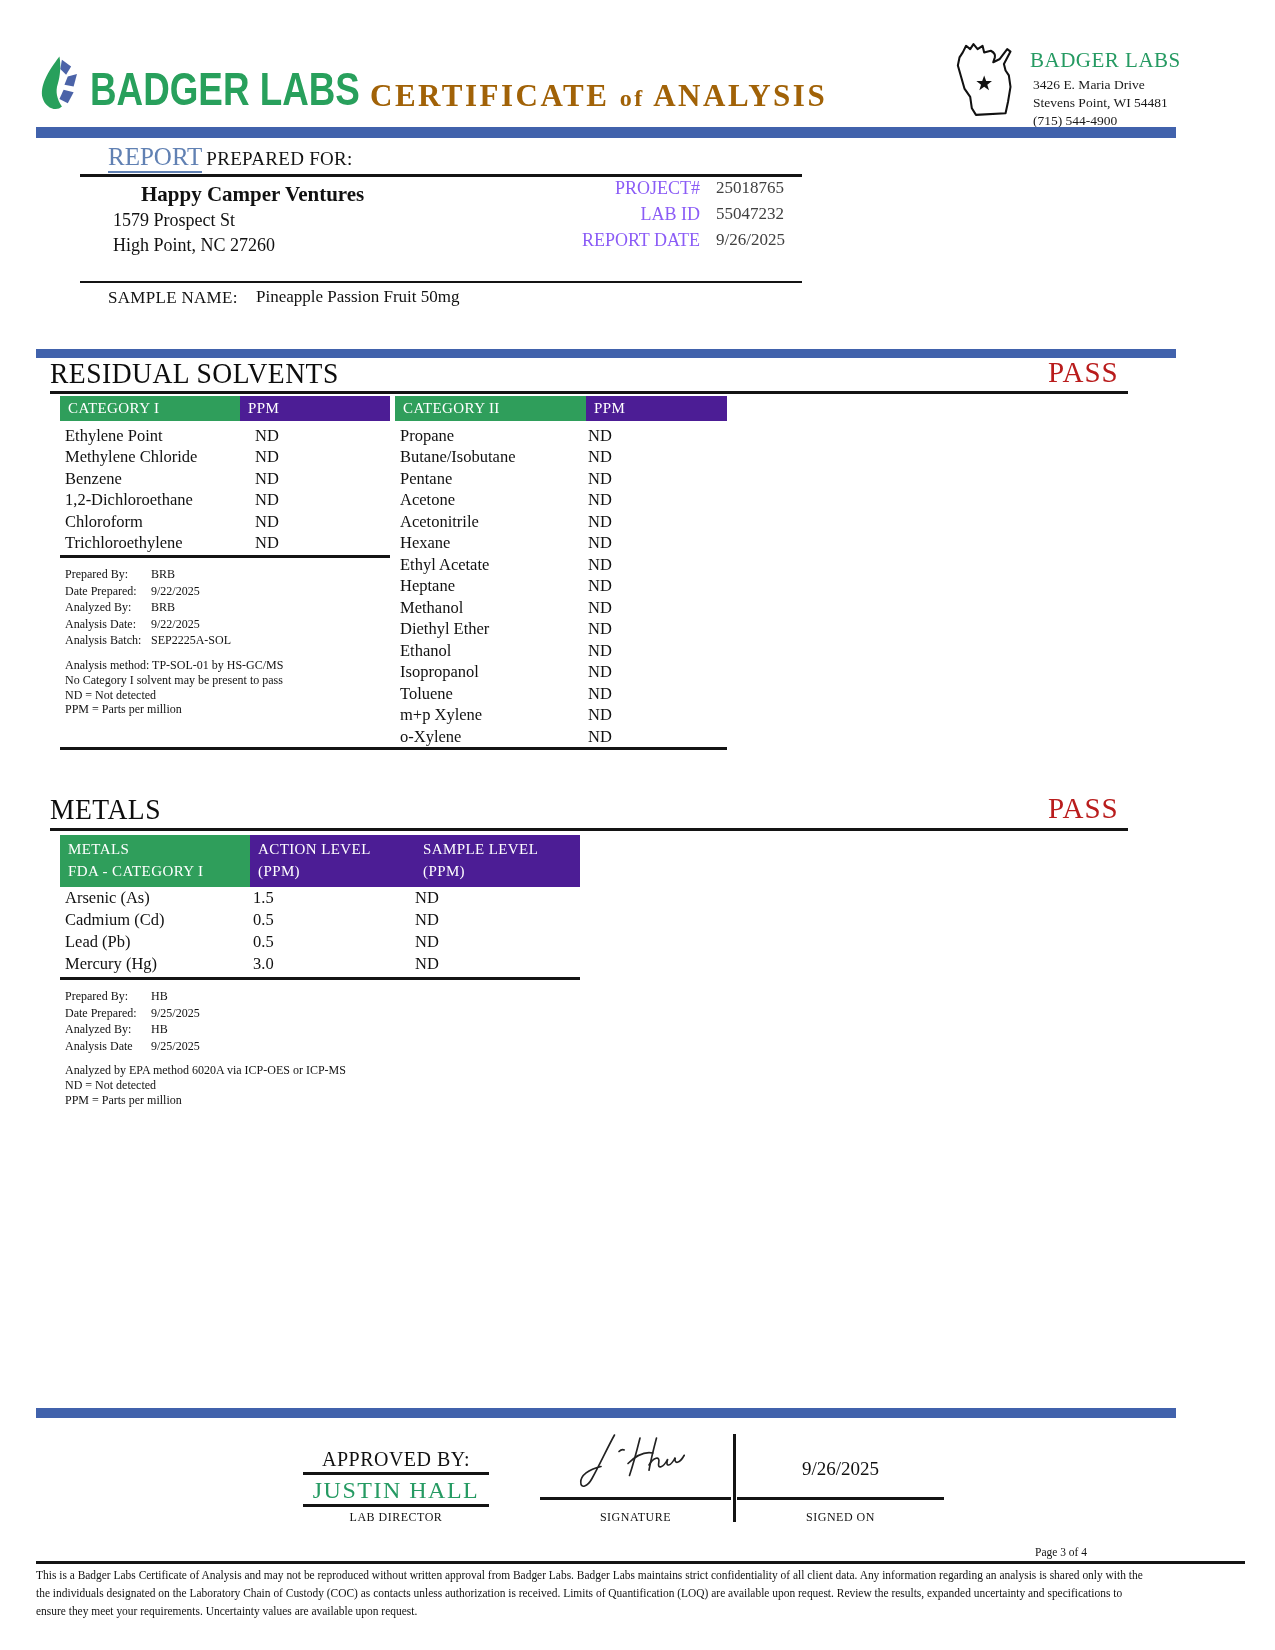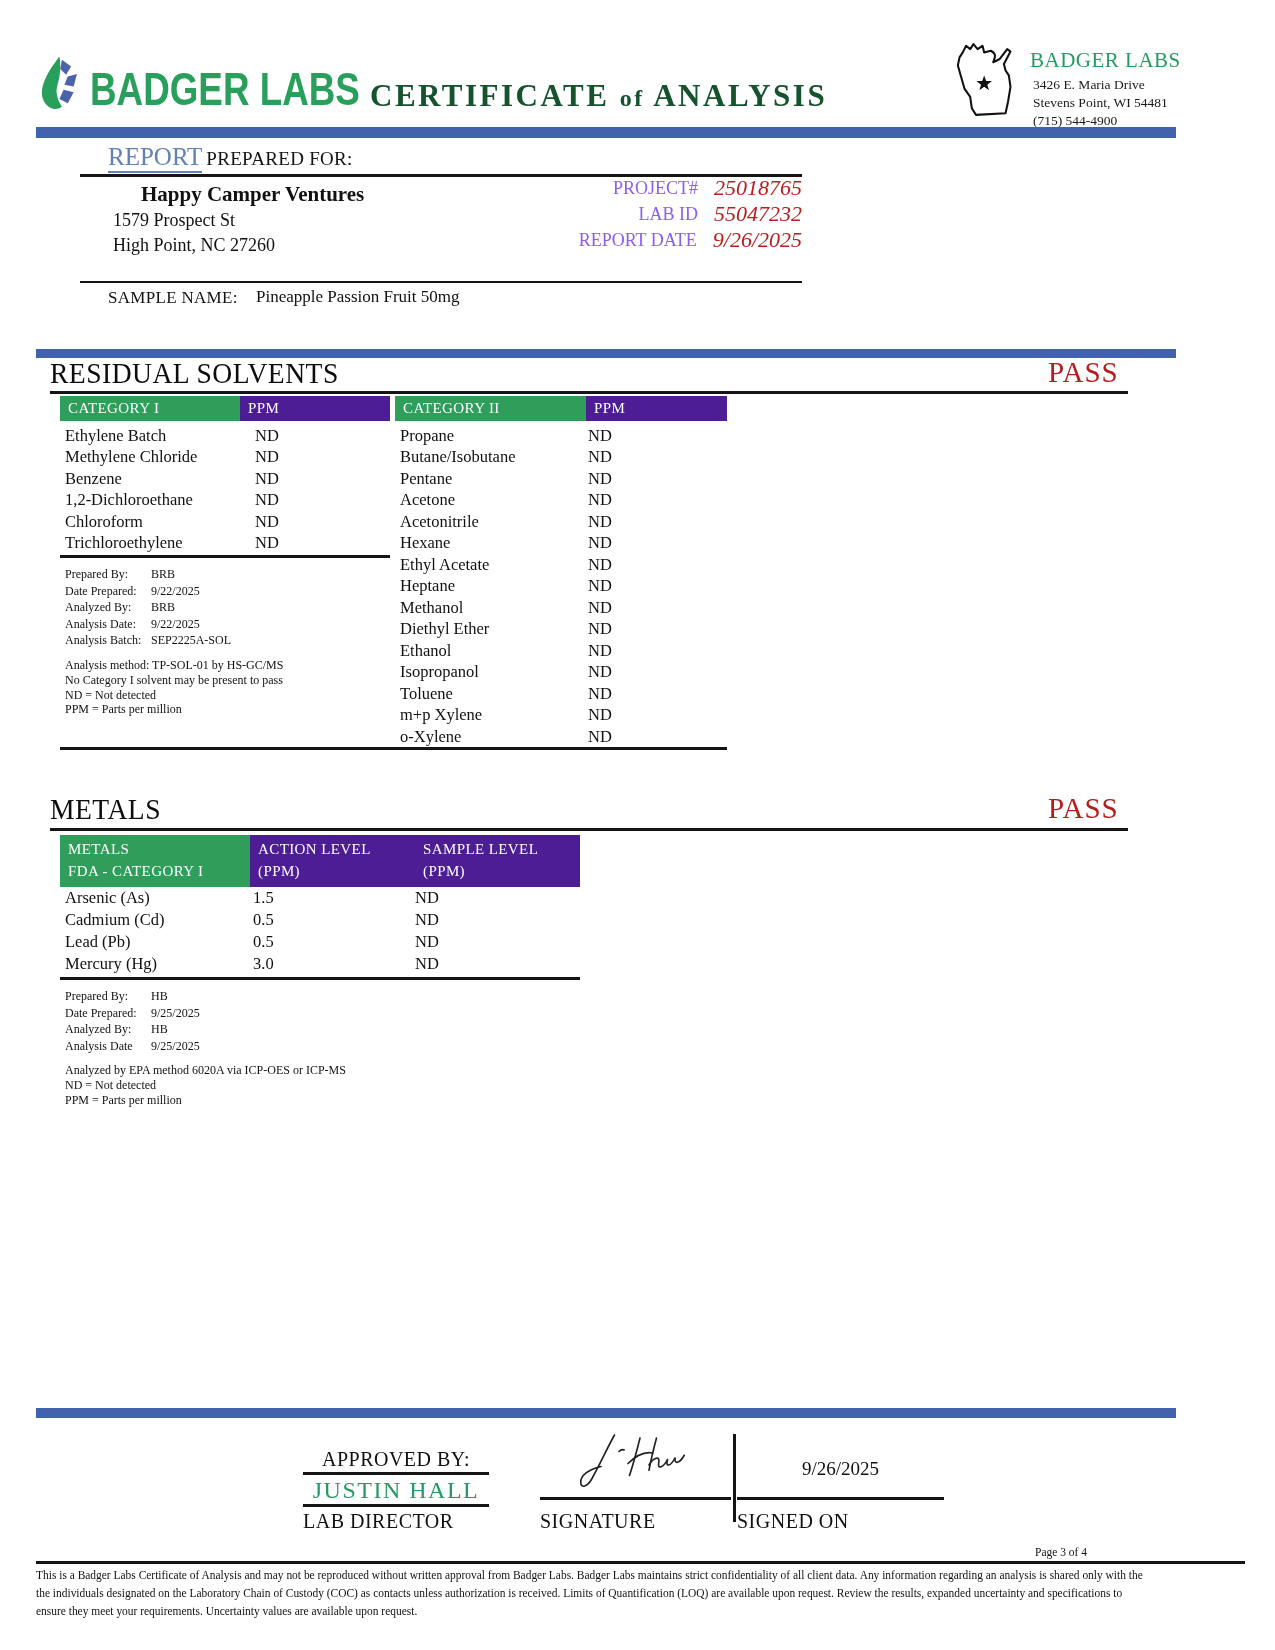--- a/index.html
+++ b/index.html
@@ -4,53 +4,53 @@
 <style>
   html,body{margin:0;padding:0;background:#ffffff;}
   .page{position:relative;width:1275px;height:1650px;background:#fff;
         font-family:"Liberation Serif",serif;color:#111;overflow:hidden;}
   .abs{position:absolute;}
   .bar{position:absolute;background:#4162ac;}
   .hline{position:absolute;background:#141414;}
   
   .logo-word{font-family:"Liberation Sans",sans-serif;font-weight:bold;color:#28a05c;
              font-size:46px;letter-spacing:0px;transform:scaleX(.80);transform-origin:left center;white-space:nowrap;}
-  .coa-title{font-size:31px;font-weight:bold;letter-spacing:2.5px;white-space:nowrap;color:#14532d;}
+  .coa-title{font-size:31px;font-weight:bold;letter-spacing:2.5px;white-space:nowrap;color:#a16207;}
   .coa-title .small-of{font-size:24px;}
   .lab-name{color:#259a62;font-size:21px;letter-spacing:.5px;}
   .lab-addr{font-size:13.5px;line-height:1.32;color:#1a1a1a;}
   
   .rep-word{color:#6181b3;font-size:25px;border-bottom:2px solid #6181b3;padding-bottom:1px;}
   .prep-word{font-size:19px;color:#141414;letter-spacing:.3px;}
   .client-name{font-size:21px;font-weight:bold;}
   .client-line{font-size:18px;}
   .meta-row{display:flex;line-height:26px;}
   .meta-label{width:250px;text-align:right;color:#8b5cf6;font-size:18px;}
-  .meta-value{padding-left:16px;font-size:22px;color:#b91c1c;font-style:italic;}
+  .meta-value{padding-left:16px;font-size:17px;color:#404040;}
   .sample-label{font-size:17px;letter-spacing:.3px;}
   .sample-value{font-size:17px;}
   
   .sec-title{font-size:30px;letter-spacing:.5px;transform:scaleX(.92);transform-origin:left center;white-space:nowrap;color:#0d0d0d;}
   .pass{color:#b91c1c;font-size:29px;letter-spacing:1px;}
   
   .thead{display:flex;}
   .th{color:#fff;font-size:15px;letter-spacing:.4px;padding:4px 0 4px 8px;box-sizing:border-box;}
   .green{background:#2f9e5b;}
   .blue{background:#4c1d95;}
   .trow{display:flex;height:21.5px;align-items:center;}
   .td-name{font-size:16.5px;padding-left:5px;box-sizing:border-box;}
   .td-val{font-size:16.5px;}
   .note-row{display:flex;line-height:16.5px;}
   .note-label{font-size:12px;width:82px;}
   .note-value{font-size:12px;padding-left:4px;}
   .method-line{font-size:12px;line-height:14.8px;}
   
   .appr-label{font-size:20px;letter-spacing:.5px;text-align:center;}
   .appr-name{font-size:24px;letter-spacing:1.5px;color:#259a62;text-align:center;}
-  .appr-sub{font-size:20px;letter-spacing:.5px;text-align:left;}
+  .appr-sub{font-size:12px;letter-spacing:.5px;text-align:center;}
   .sign-date{font-size:19px;text-align:center;}
   
   .page-num{font-size:11.5px;}
   .disc-line{font-size:11.5px;line-height:1.55;white-space:nowrap;transform:scaleX(.995);transform-origin:left center;}
 </style>
 </head>
 <body>
 
 <div class="page">
 
@@ -128,21 +128,21 @@
     <div class="th green" style="width:180px;">CATEGORY I</div>
     <div class="th blue" style="width:150px;">PPM</div>
     <div style="width:5px;"></div>
     <div class="th green" style="width:191px;">CATEGORY II</div>
     <div class="th blue" style="width:141px;">PPM</div>
   </div>
 
   <div class="abs" style="left:60px;top:425px;width:330px;">
 
       <div class="trow">
-        <div class="td-name" style="width:195px;">Ethylene Batch</div>
+        <div class="td-name" style="width:195px;">Ethylene Point</div>
         <div class="td-val">ND</div>
       </div>
 
       <div class="trow">
         <div class="td-name" style="width:195px;">Methylene Chloride</div>
         <div class="td-val">ND</div>
       </div>
 
       <div class="trow">
         <div class="td-name" style="width:195px;">Benzene</div>

